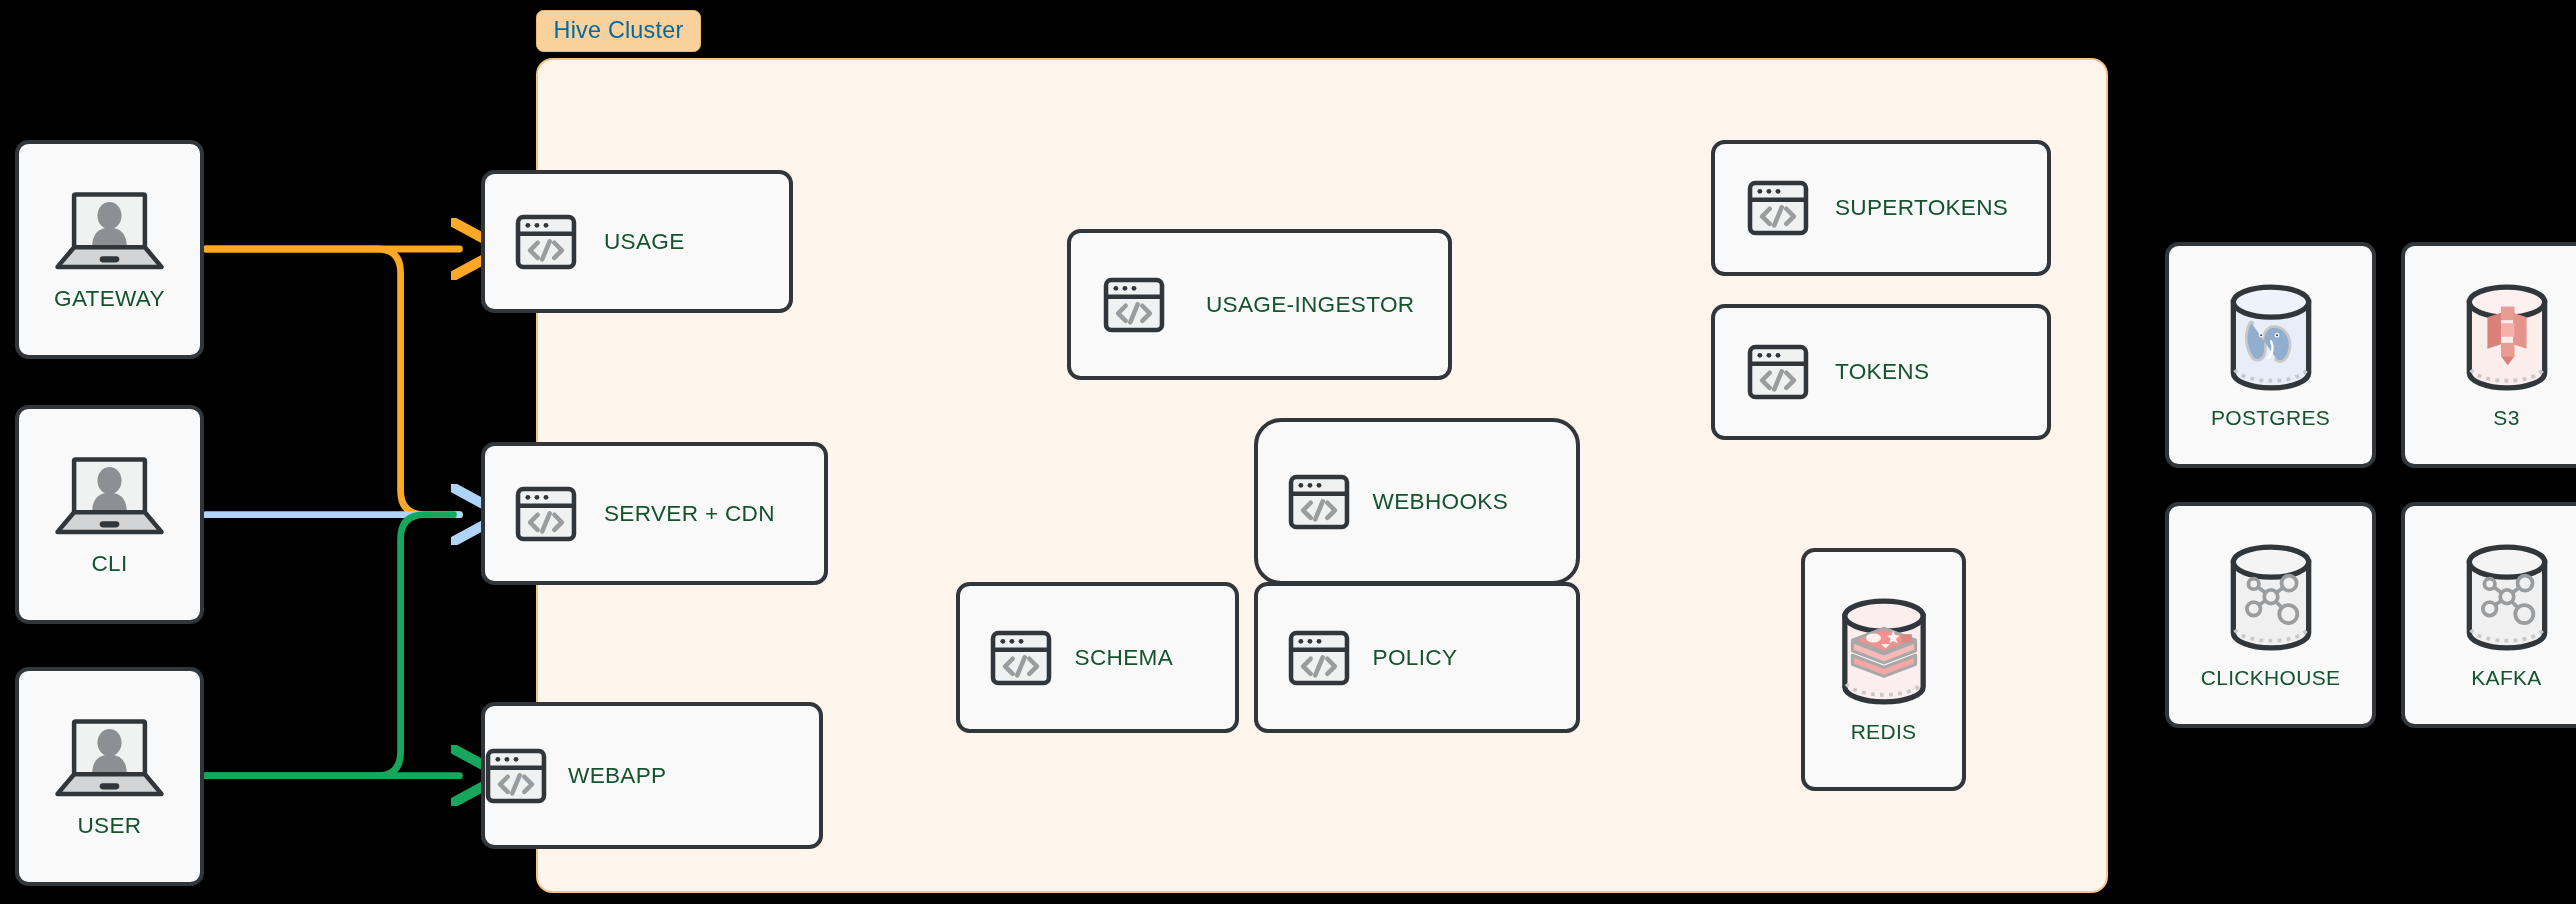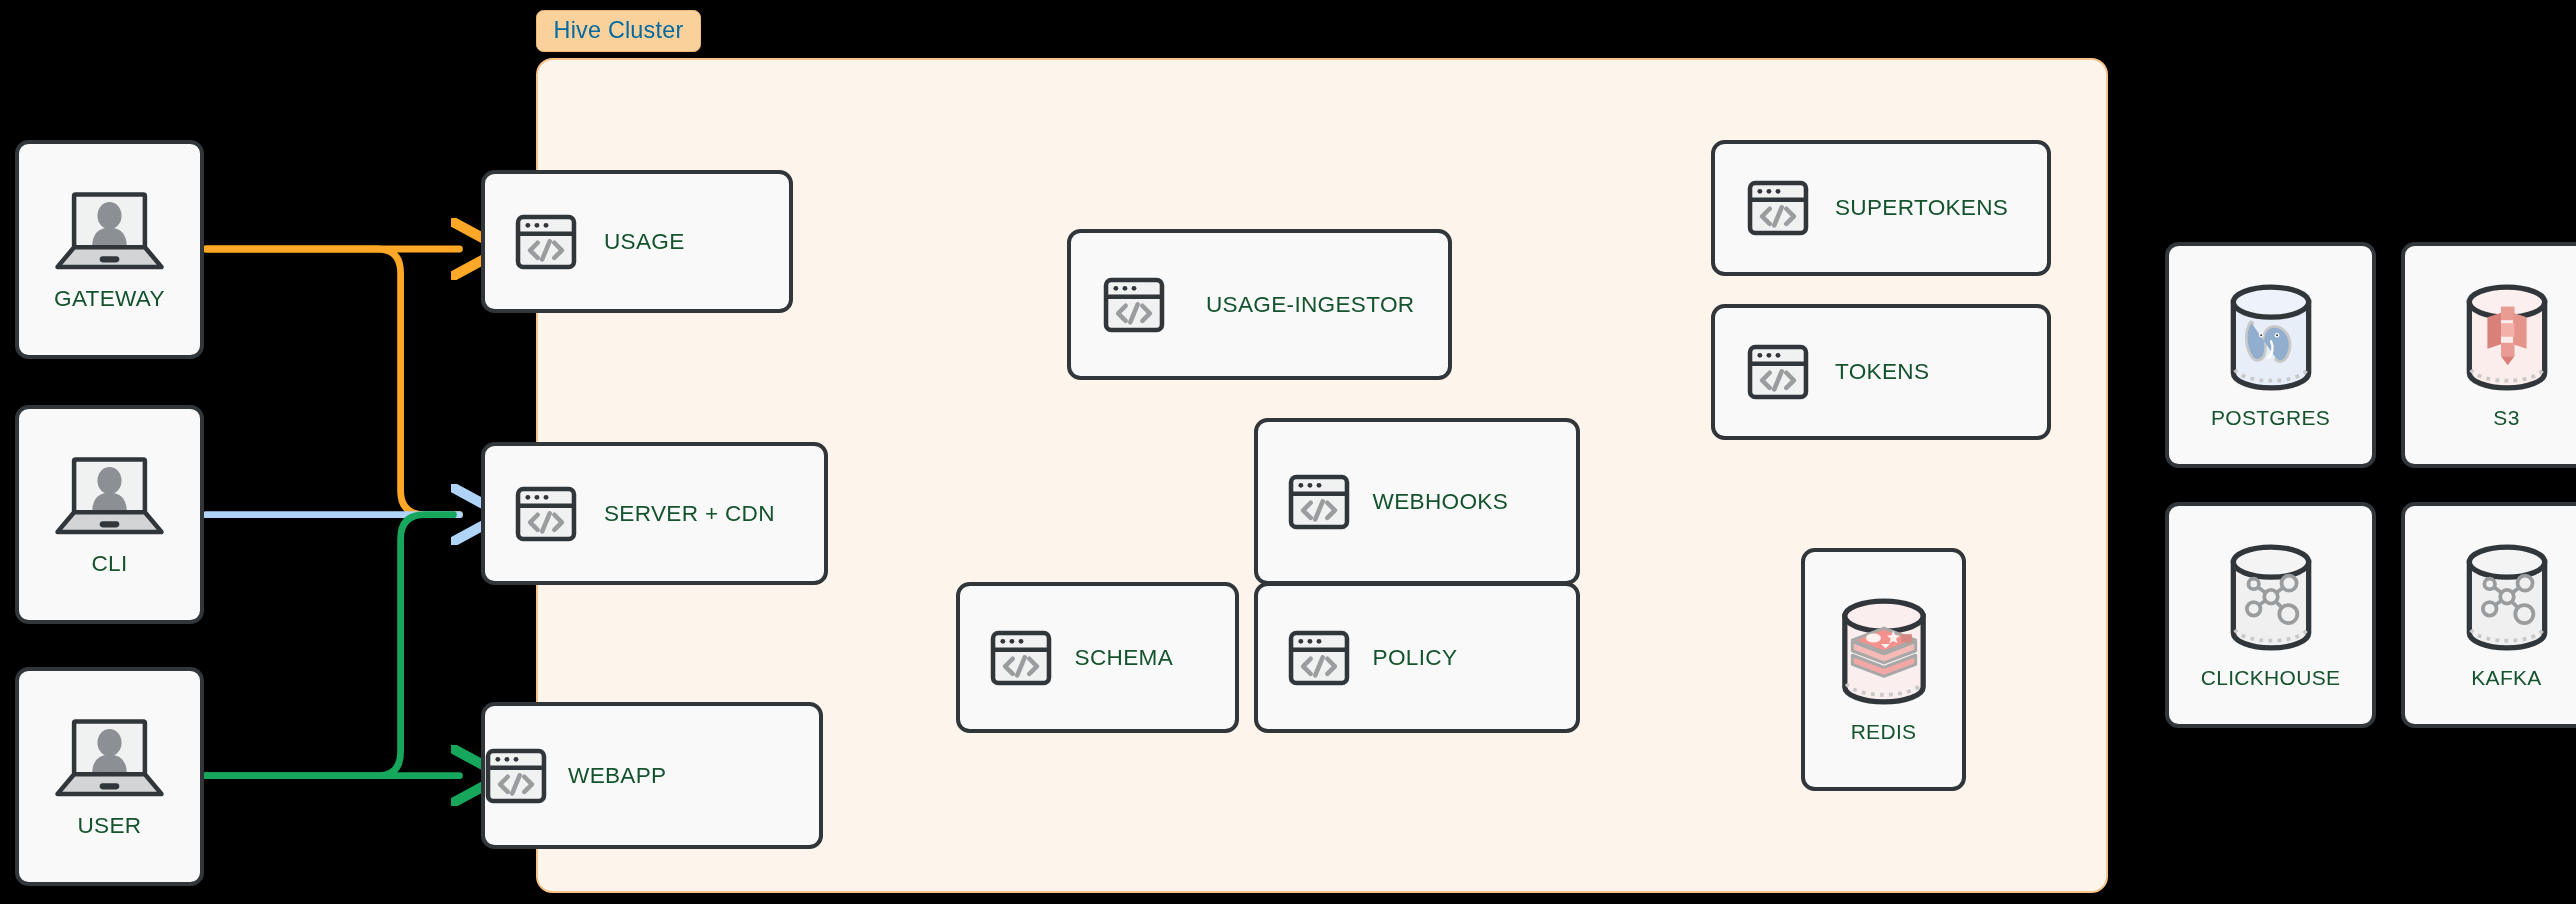--- a/index.html
+++ b/index.html
@@ -225,21 +225,21 @@
         <circle cx="17" cy="19" r="3.2" fill="#31363B"></circle>
           <circle cx="29" cy="19" r="3.2" fill="#31363B"></circle>
           <circle cx="41" cy="19" r="3.2" fill="#31363B"></circle>
         <path d="M30,42 L20,52 L30,62 M52,42 L62,52 L52,62 M46,40 L36,64" fill="none" stroke="#9A9C9E" stroke-width="6" stroke-linecap="round" stroke-linejoin="round"></path>
       </svg>
     </span>
     <span class="node-label">USAGE-INGESTOR</span>
   </div>
 
 
-  <div class="node service" style="left:1254px; top:418px; width:326px; height:167px; padding-left:30px; gap:22.6px;">
+  <div class="node service" style="left:1254px; top:418px; width:326px; height:167px; padding-left:30px; gap:22.6px;border-radius:27px;">
     <span class="icon-wrap">
       <svg width="62" height="62" viewBox="0 0 82 82">
         <rect x="4" y="8" width="74" height="66" rx="7" fill="#F0F1F1" stroke="#31363B" stroke-width="6"></rect>
         <path d="M4,30 L78,30" stroke="#31363B" stroke-width="6"></path>
         <circle cx="17" cy="19" r="3.2" fill="#31363B"></circle>
           <circle cx="29" cy="19" r="3.2" fill="#31363B"></circle>
           <circle cx="41" cy="19" r="3.2" fill="#31363B"></circle>
         <path d="M30,42 L20,52 L30,62 M52,42 L62,52 L52,62 M46,40 L36,64" fill="none" stroke="#9A9C9E" stroke-width="6" stroke-linecap="round" stroke-linejoin="round"></path>
       </svg>
     </span>

